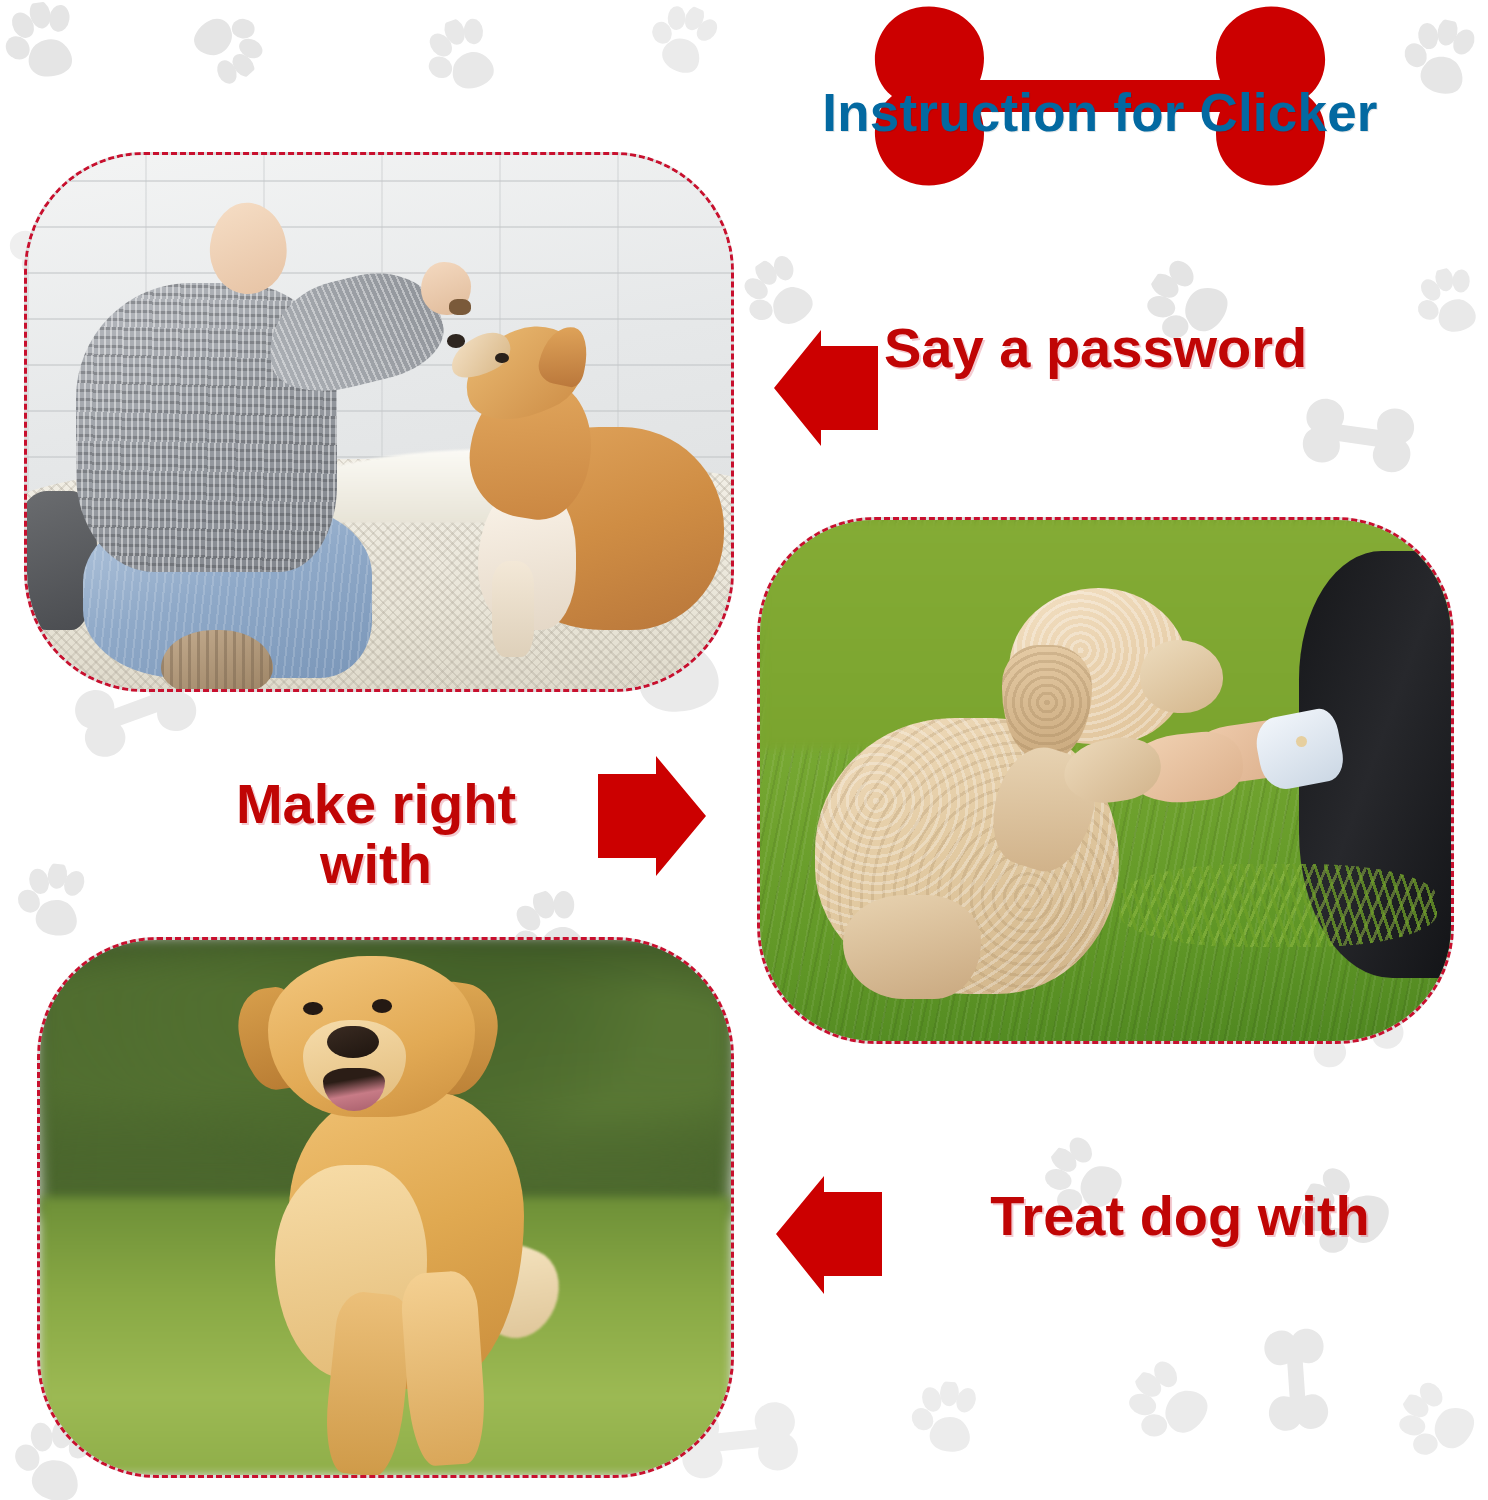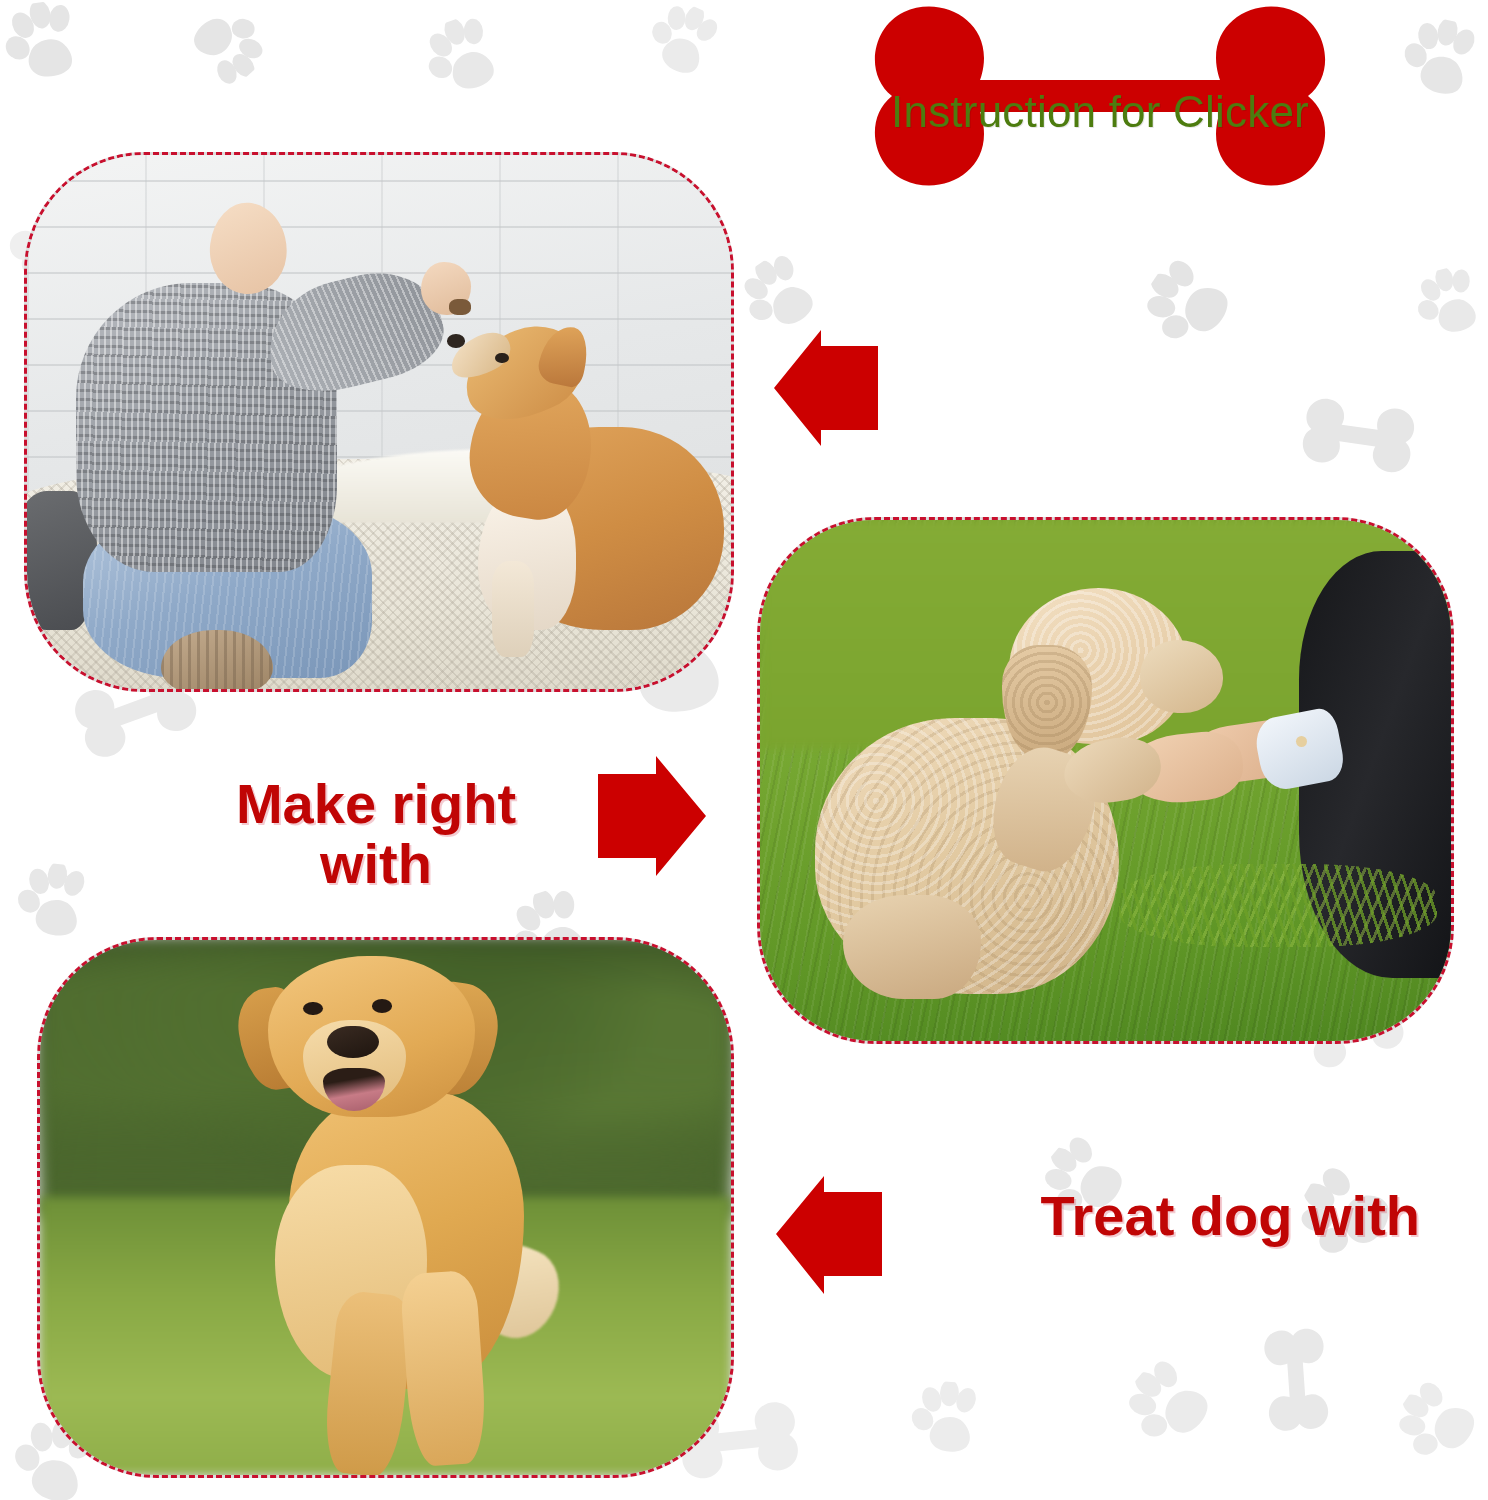--- a/index.html
+++ b/index.html
@@ -377,41 +377,41 @@
     position: absolute;
     left: 808px; top: 6px;
     width: 584px; height: 212px;
     z-index: 4;
   }
   #bone-banner svg { display: block; width: 100%; height: 100%; }
   #bone-title {
     position: absolute;
     left: 0; top: 0; width: 100%; height: 100%;
     display: flex; align-items: center; justify-content: center;
-    color: #4d7c0f;
-    font-size: 44px;
-    font-weight: normal;
+    color: #0369a1;
+    font-size: 53px;
+    font-weight: bold;
     letter-spacing: .2px;
     text-shadow: 1px 1px 0 rgba(0,0,0,.10);
     white-space: nowrap;
   }
 
   
   .caption {
     position: absolute;
     z-index: 4;
     color: #c00505;
     font-weight: bold;
     font-size: 56px;
     line-height: 1.08;
     text-shadow: 2px 2px 0 rgba(200,16,46,.22);
   }
   .caption-1 { left: 884px; top: 318px; width: 520px; text-align: left; }
   .caption-2 { left: 186px; top: 738px; width: 380px; text-align: center; margin-top: 36px; }
-  .caption-3 { left: 940px; top: 1186px; width: 480px; text-align: right; }
+  .caption-3 { left: 940px; top: 1186px; width: 480px; text-align: center; }
 
   
   .arrow { position: absolute; z-index: 4; }
   .arrow svg { display: block; width: 100%; height: 100%; }
   .arrow-1 { left: 774px; top: 330px;  width: 104px; height: 116px; }
   .arrow-2 { left: 598px; top: 756px;  width: 108px; height: 120px; }
   .arrow-3 { left: 776px; top: 1176px; width: 106px; height: 118px; }
 </style>
 </head>
 <body>
@@ -747,20 +747,21 @@
     </svg>
     <div id="bone-title">Instruction for Clicker</div>
   </div>
 
   <div class="arrow arrow-1">
     <svg viewBox="0 0 104 116">
         <path fill="#cc0000" d="M104 16H47V0L0 58l47 58V100h57z"></path>
       </svg>
   </div>
   <div class="caption caption-1">
+    <div>Say a password</div>
   </div>
 
   <div class="arrow arrow-2">
     <svg viewBox="0 0 108 120">
         <path fill="#cc0000" d="M0 18h58V0l50 60-50 60v-18H0z"></path>
       </svg>
   </div>
   <div class="caption caption-2">
     <div>Make right</div>
     <div>with</div>

